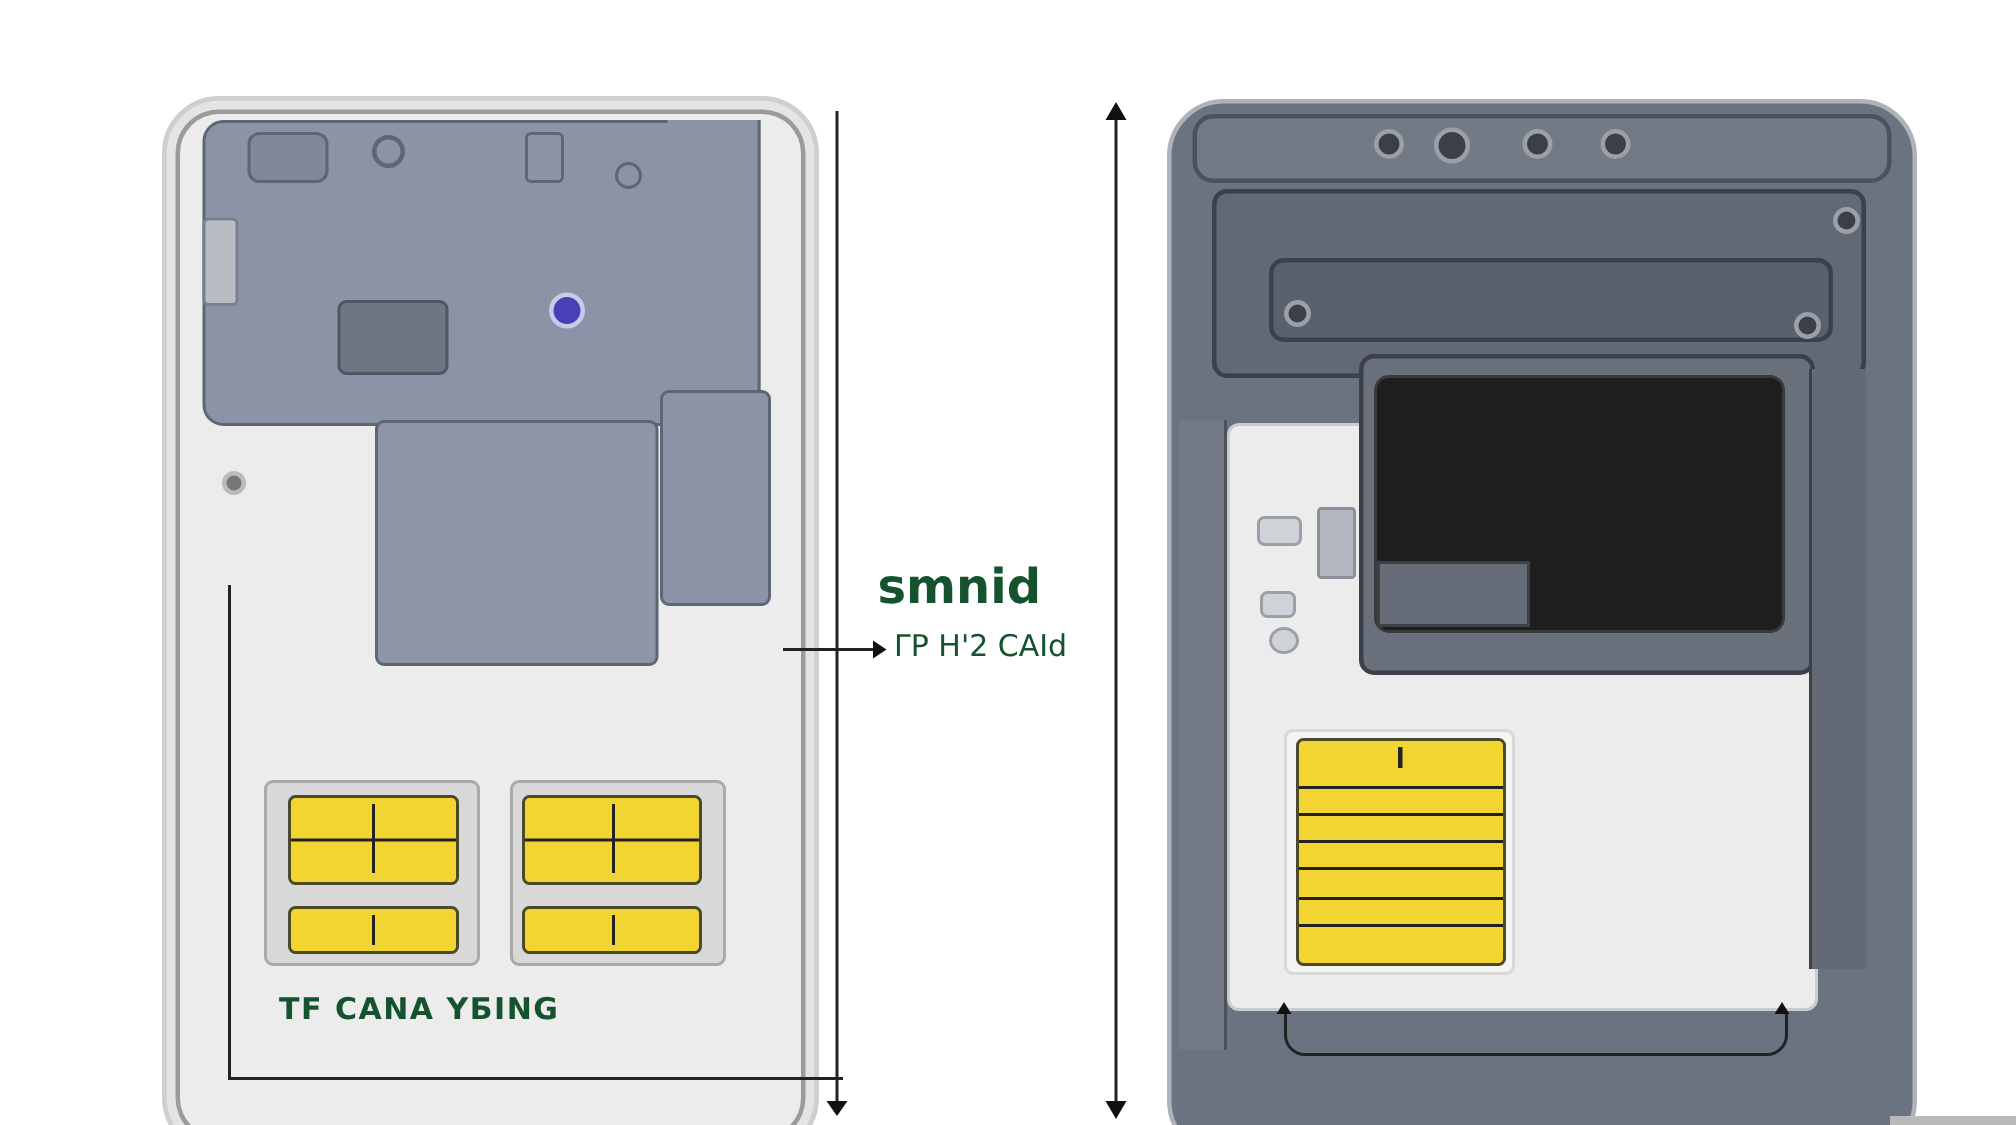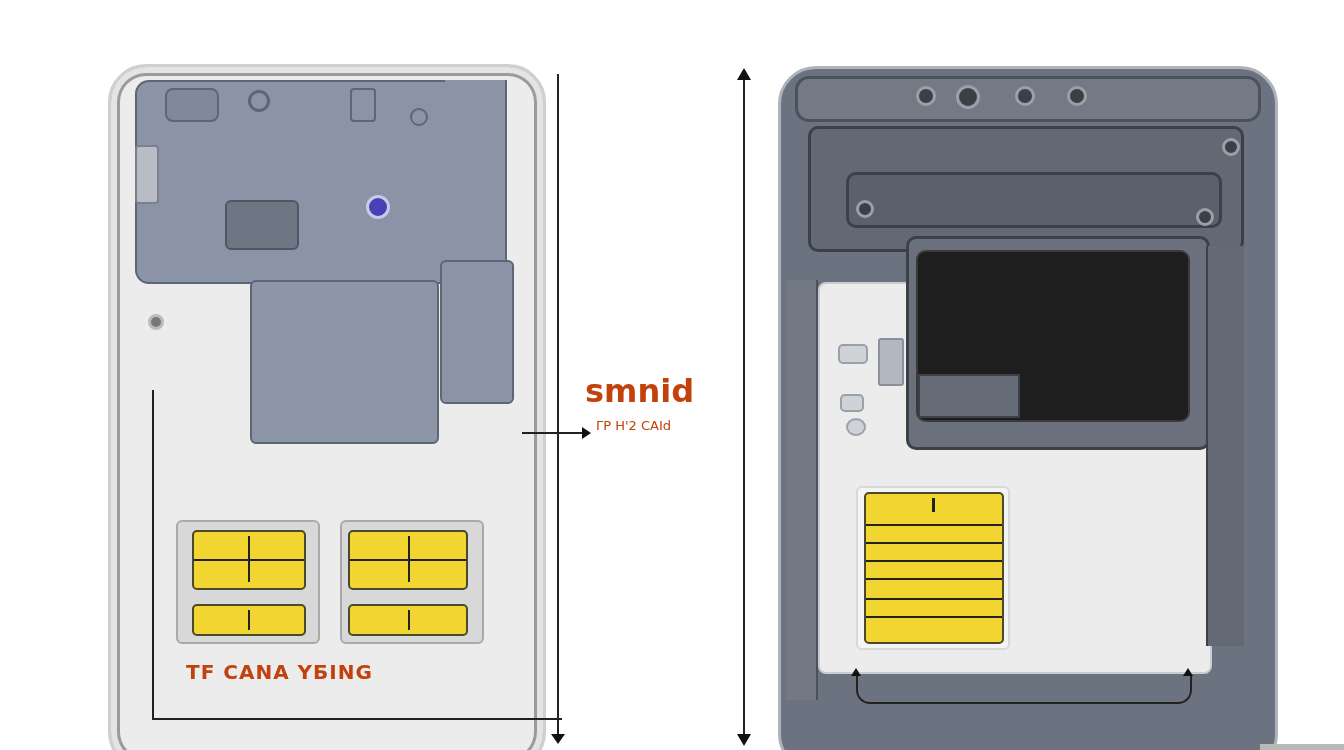--- a/index.html
+++ b/index.html
@@ -6,21 +6,21 @@
   body{width:1344px;height:750px;background:#ffffff;position:relative;overflow:hidden;font-family:"DejaVu Sans",sans-serif;}
   .abs{position:absolute;}
   
   .lphone{left:108px;top:64px;width:432px;height:700px;border-radius:38px;background:#ececec;border:3px solid #cfcfcf;box-shadow:inset 0 0 0 6px #e4e4e4, inset 0 0 0 9px #9b9b9b;}
   .lgrey{background:#8a94a6;border:2px solid #5e6675;}
   .rphone{left:778px;top:66px;width:494px;height:700px;border-radius:38px;background:#6c7380;border:3px solid #aeb3bb;}
   .rinner{background:#555c68;border:3px solid #3b4049;border-radius:10px;}
   .sim{background:#f2d530;border:2px solid #4a4a2a;border-radius:5px;}
   .simtray{background:#d8d8d8;border:2px solid #a9a9a9;border-radius:6px;}
   .line{background:#222;}
-  .label{color:#c2410c;font-weight:bold;white-space:nowrap;}
+  .label{color:#14532d;font-weight:bold;white-space:nowrap;}
   .screw{border-radius:50%;background:#3b3f46;border:3px solid #9aa0a8;}
 </style>
 </head>
 <body>
 
 <div class="abs lphone"></div>
 
 <div class="abs lgrey" style="left:135px;top:80px;width:350px;height:200px;border-radius:14px;"></div>
 <div class="abs lgrey" style="left:250px;top:280px;width:185px;height:160px;border-radius:6px;background:#8d96a6;"></div>
 <div class="abs lgrey" style="left:440px;top:260px;width:70px;height:140px;border-radius:6px;"></div>
@@ -56,21 +56,21 @@
 <div class="abs label" style="left:186px;top:660px;font-size:20px;letter-spacing:1px;">TF CANA YБING</div>
 
 <div class="abs line" style="left:152px;top:390px;width:2px;height:330px;"></div>
 <div class="abs line" style="left:152px;top:718px;width:410px;height:2px;"></div>
 <div class="abs line" style="left:557px;top:74px;width:2px;height:662px;"></div>
 <div class="abs" style="left:551px;top:734px;width:0;height:0;border-left:7px solid transparent;border-right:7px solid transparent;border-top:10px solid #111;"></div>
 <div class="abs line" style="left:522px;top:432px;width:62px;height:2px;"></div>
 <div class="abs" style="left:582px;top:427px;width:0;height:0;border-top:6px solid transparent;border-bottom:6px solid transparent;border-left:9px solid #111;"></div>
 
 <div class="abs label" style="left:585px;top:372px;font-size:32px;">smnid</div>
-<div class="abs label" style="left:596px;top:418px;font-size:13px;font-weight:normal;">ΓP H'2 CAId</div>
+<div class="abs label" style="left:596px;top:418px;font-size:20px;font-weight:normal;">ΓP H'2 CAId</div>
 
 <div class="abs line" style="left:743px;top:76px;width:2px;height:662px;"></div>
 <div class="abs" style="left:737px;top:68px;width:0;height:0;border-left:7px solid transparent;border-right:7px solid transparent;border-bottom:12px solid #111;"></div>
 <div class="abs" style="left:737px;top:734px;width:0;height:0;border-left:7px solid transparent;border-right:7px solid transparent;border-top:12px solid #111;"></div>
 
 <div class="abs rphone"></div>
 <div class="abs" style="left:795px;top:76px;width:460px;height:40px;border:3px solid #4c525c;border-radius:14px;background:#737a86;"></div>
 <div class="abs screw" style="left:916px;top:86px;width:14px;height:14px;"></div>
 <div class="abs screw" style="left:956px;top:85px;width:18px;height:18px;"></div>
 <div class="abs screw" style="left:1015px;top:86px;width:14px;height:14px;"></div>

